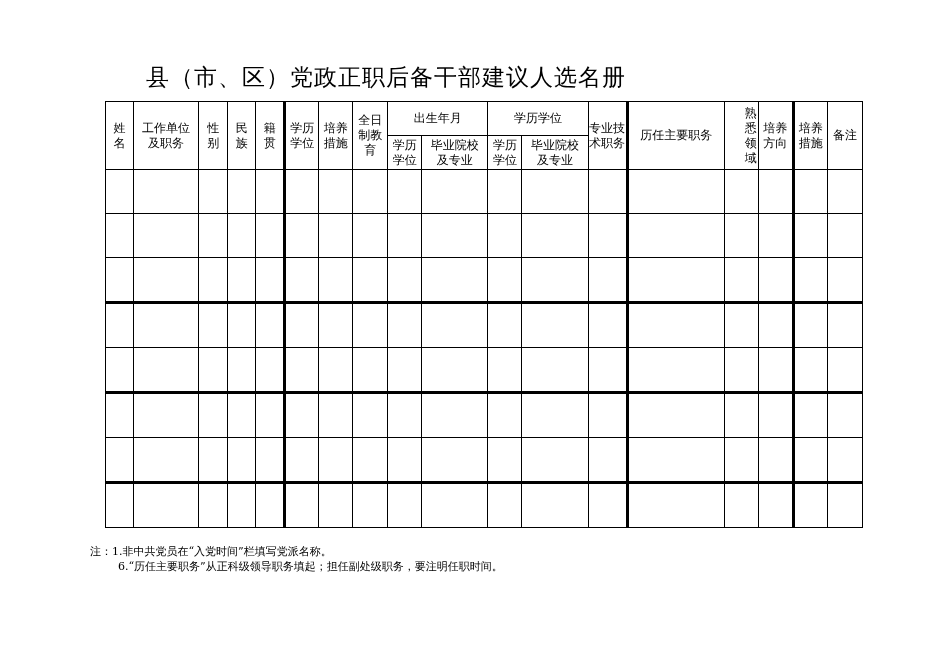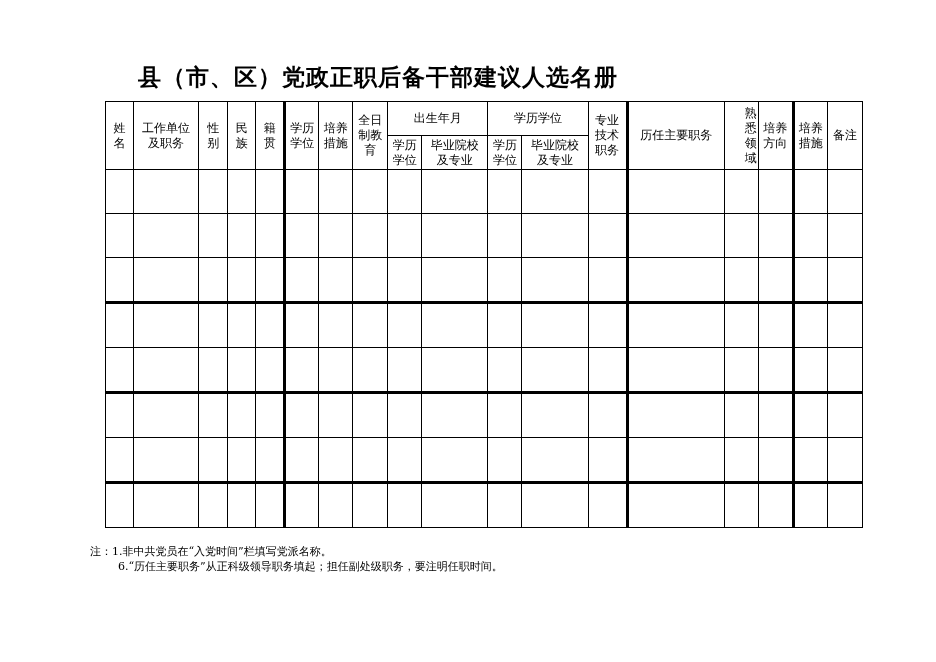--- a/index.html
+++ b/index.html
@@ -1,17 +1,17 @@
 <!DOCTYPE html>
 <html><head>
 <meta charset="utf-8">
 <style>
   html,body{margin:0;padding:0;background:#fff;}
   body{width:936px;height:662px;position:relative;overflow:hidden;font-family:"DejaVu Sans","Liberation Sans",sans-serif;color:#000;}
-  .title{position:absolute;left:0;width:756px;top:62px;text-align:center;font-family:"DejaVu Serif","Liberation Serif",serif;font-size:23px;letter-spacing:1px;font-weight:bold;}
+  .title{position:absolute;left:8px;width:756px;top:62px;text-align:center;font-family:"DejaVu Serif","Liberation Serif",serif;font-size:23px;letter-spacing:1px;}
   table{position:absolute;left:89px;top:101px;border-collapse:collapse;table-layout:fixed;width:758px;margin-left:16px;}
   td,th{border:1.3px solid #000;padding:0;text-align:center;vertical-align:middle;font-size:12px;font-weight:normal;line-height:15px;}
   th{height:33px;}
   tr.body td{height:43px;}
   .tl{border-left:3px solid #000;}
   .tb td{border-bottom:3px solid #000;}
   .notes{position:absolute;left:90px;top:544px;font-family:"DejaVu Serif","Liberation Serif",serif;font-size:11px;line-height:15px;}
   .notes div:nth-child(2){padding-left:28px;}
 </style>
 </head>
@@ -45,21 +45,21 @@
     <th rowspan="2" style="padding:0 7px">姓名</th>
     <th rowspan="2" style="padding:0 4px">工作单位及职务</th>
     <th rowspan="2" style="padding:0 7px">性别</th>
     <th rowspan="2" style="padding:0 7px">民族</th>
     <th rowspan="2" style="padding:0 7px">籍贯</th>
     <th rowspan="2" class="tl" style="padding:0 4px">学历学位</th>
     <th rowspan="2" style="padding:0 4px">培养措施</th>
     <th rowspan="2" style="padding:0 5px">全日制教育</th>
     <th colspan="2">出生年月</th>
     <th colspan="2">学历学位</th>
-    <th rowspan="2" style="padding:0 6px">专业技术职务</th>
+    <th rowspan="2" style="padding:0 0">专业技术职务</th>
     <th rowspan="2" class="tl">历任主要职务</th>
     <th rowspan="2" style="padding:0 20px">熟悉领域</th>
     <th rowspan="2" style="padding:0 4px">培养方向</th>
     <th rowspan="2" class="tl" style="padding:0 4px">培养措施</th>
     <th rowspan="2">备注</th>
   </tr>
   <tr>
     <th style="padding:0 4px">学历学位</th>
     <th style="padding:0 4px">毕业院校及专业</th>
     <th style="padding:0 4px">学历学位</th>

